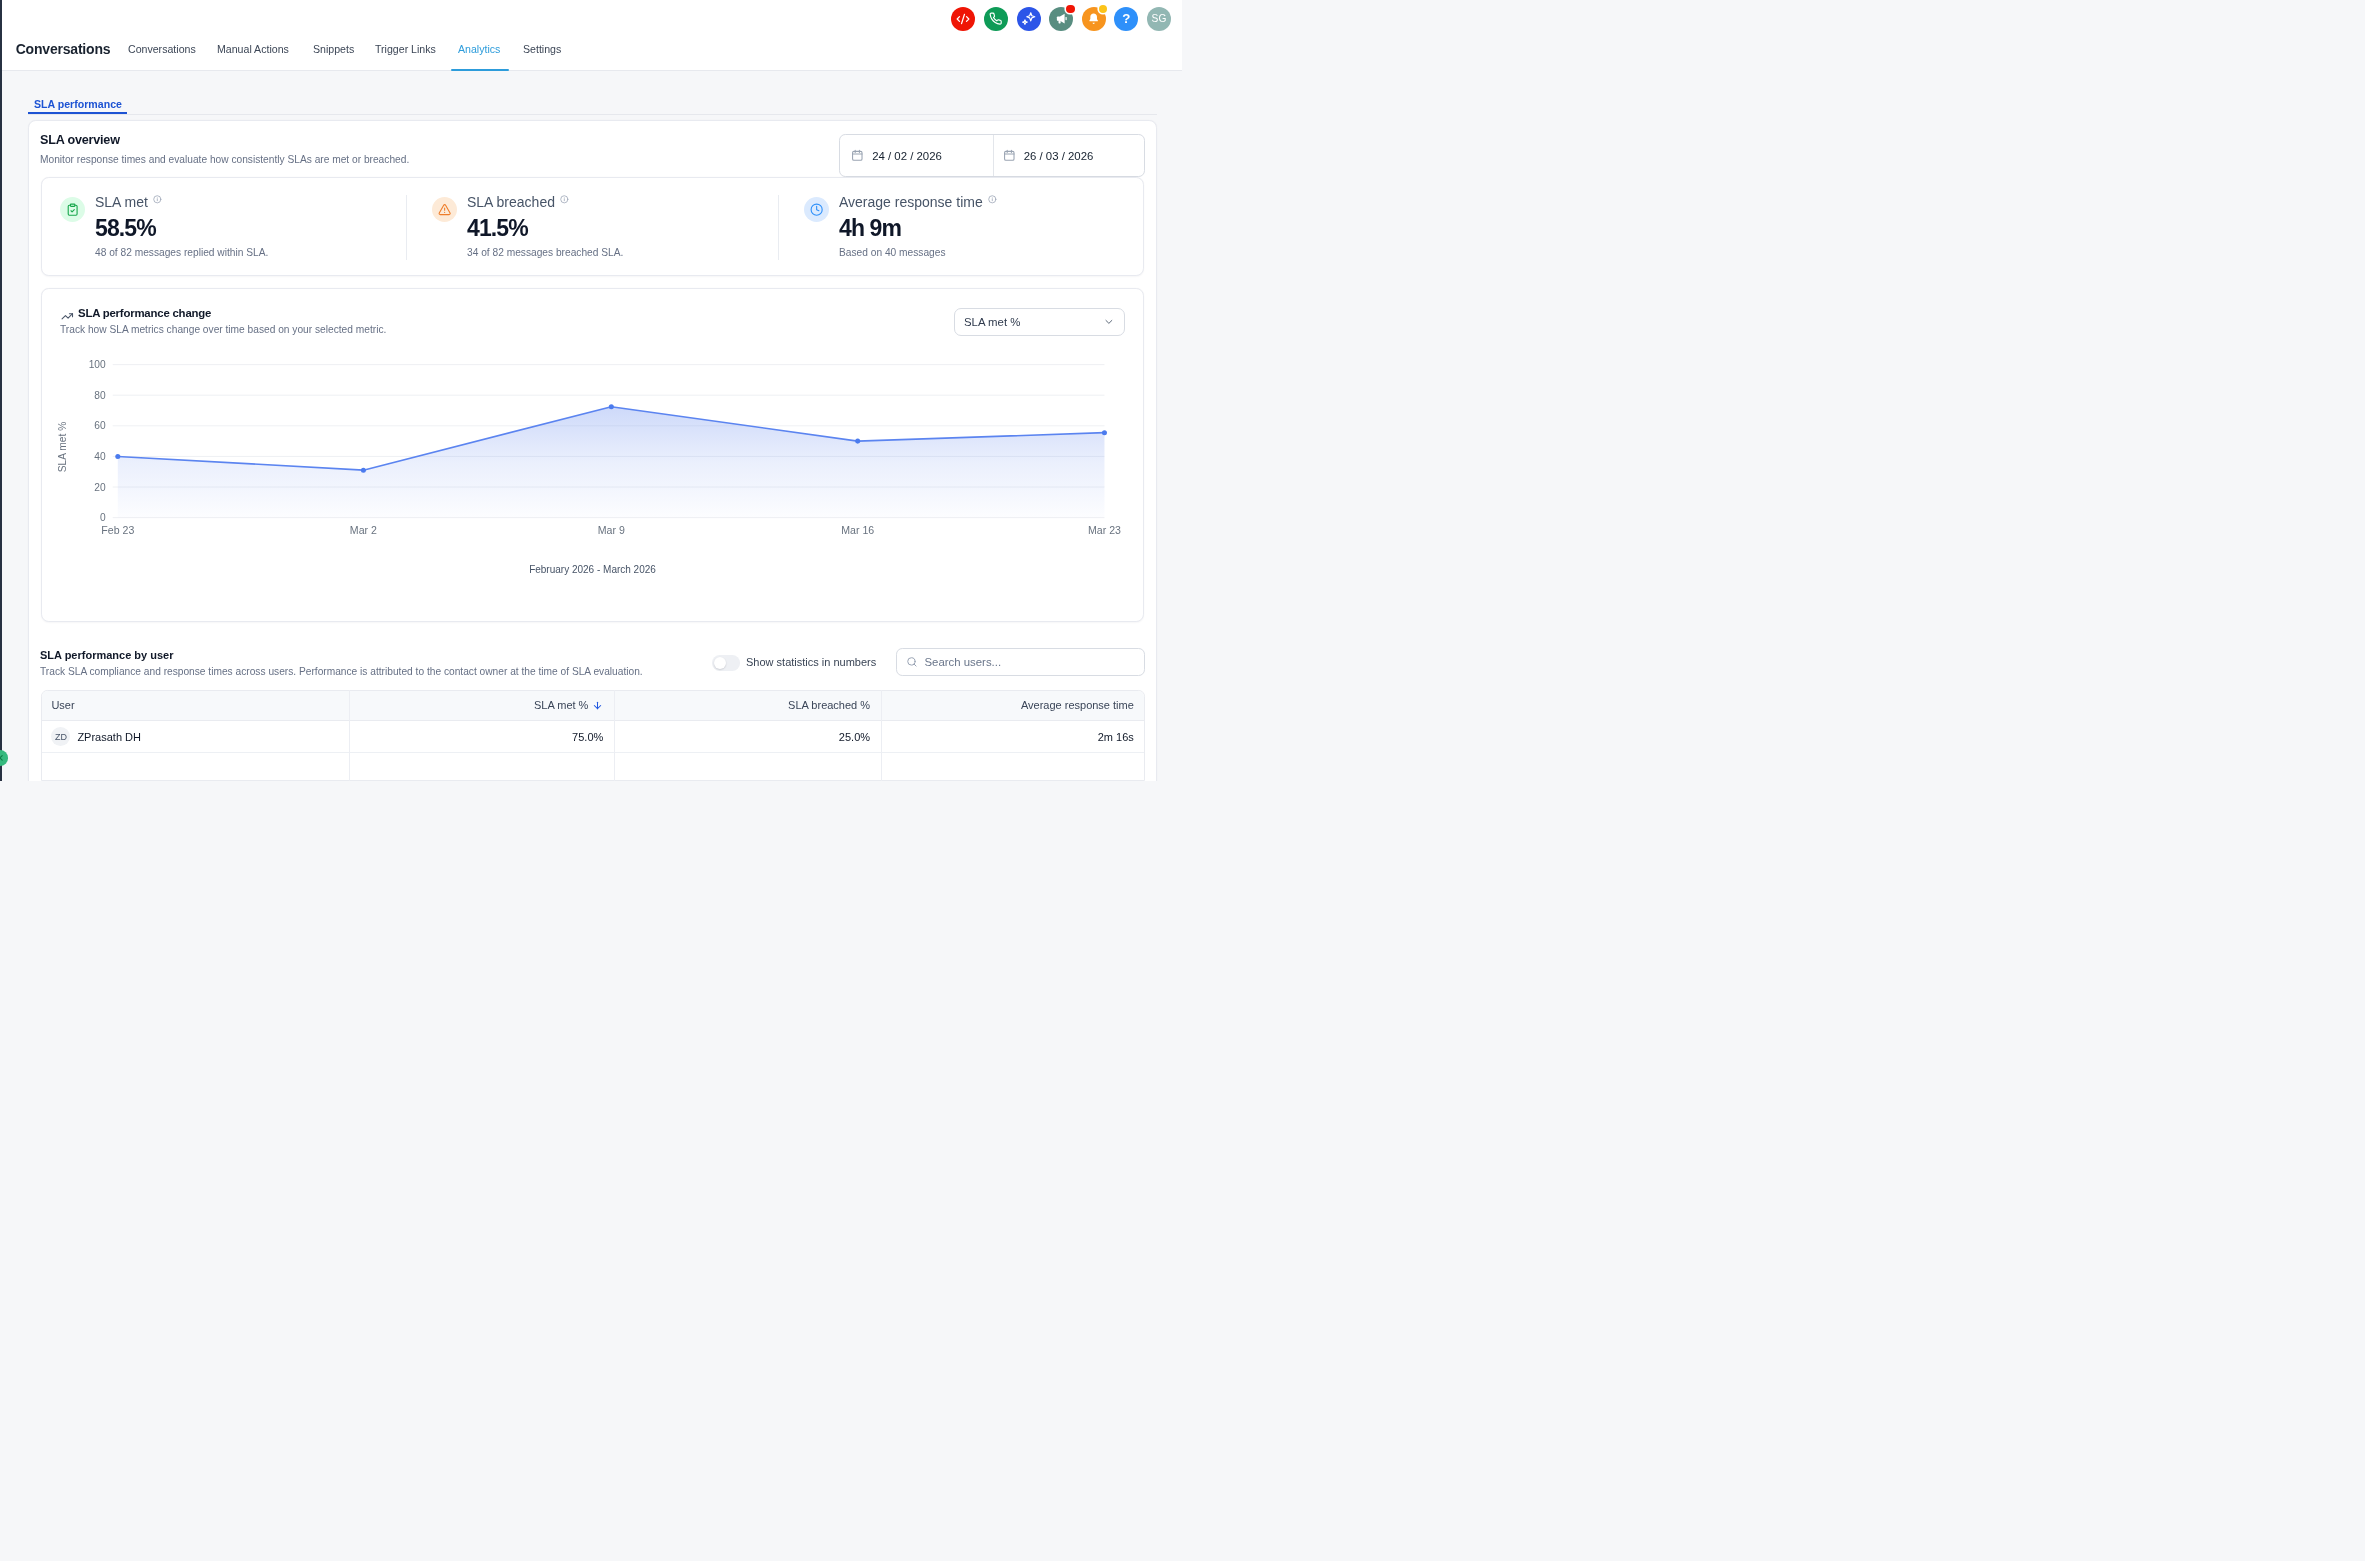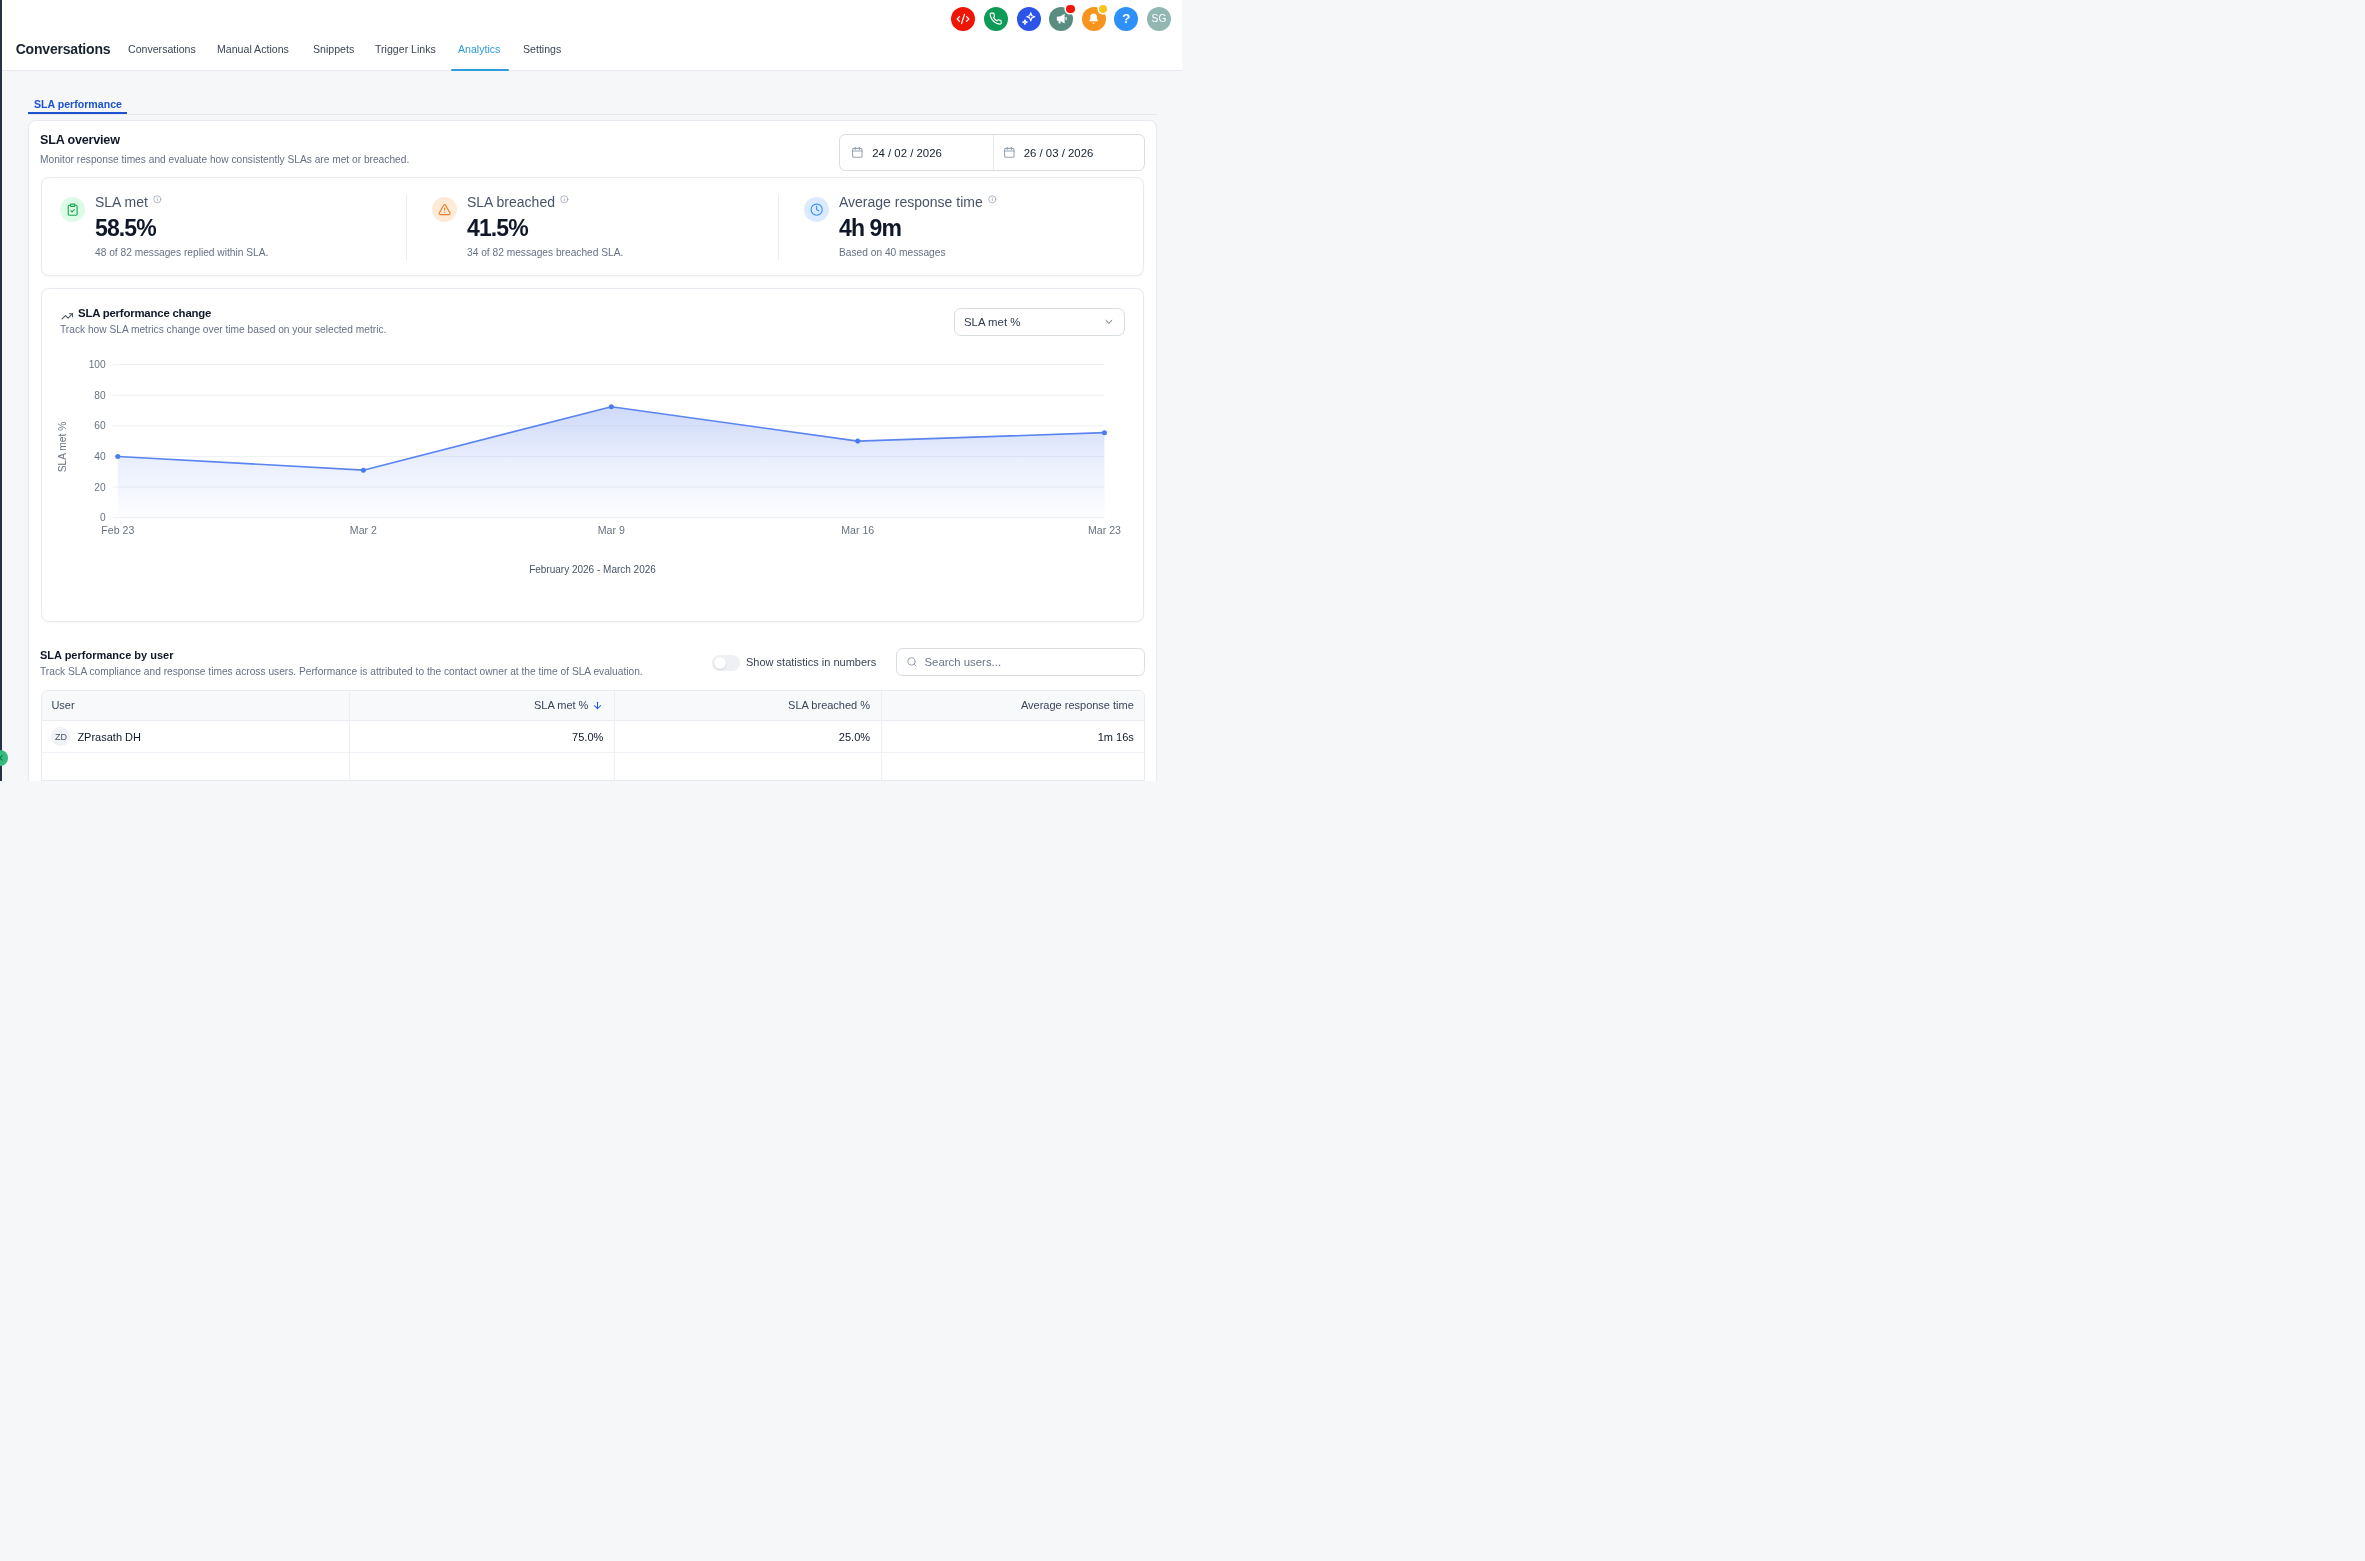--- a/index.html
+++ b/index.html
@@ -14,21 +14,21 @@
 .icons{position:absolute;top:6.7px;right:12px;display:flex;gap:8.6px;z-index:5}
 .ic{width:24px;height:24px;border-radius:50%;display:flex;align-items:center;justify-content:center;position:relative;color:#fff}
 .badge{position:absolute;width:8.6px;height:8.6px;border-radius:50%;top:-2px;right:-1.6px;box-shadow:0 0 0 1.6px #fff}
 .tabtxt{position:absolute;left:34px;top:97px;font-size:10.6px;font-weight:700;color:#1d53d3;line-height:15.7px}
 .tabline{position:absolute;left:28px;top:114px;width:1129px;border-bottom:0.8px solid #e6e8ed}
 .tabul{position:absolute;left:28px;top:112px;width:99px;height:2px;background:#1d53d3;z-index:2}
 .card{position:absolute;background:#fff;border:0.8px solid #e8eaf0;border-radius:7.8px;box-shadow:0 0.8px 1.6px rgba(16,24,40,.04)}
 .main{left:28px;top:120px;width:1129px;height:785px}
 .h2{font-size:12.6px;font-weight:700;letter-spacing:-0.2px;color:#101828;line-height:17.3px;white-space:nowrap}
 .sub{font-size:10.2px;color:#667085;line-height:14px;white-space:nowrap}
-.dr{left:839px;top:134px;width:306px;height:37px;border-radius:6.3px;border:0.8px solid #d8dce3;background:#fff;display:flex;box-shadow:none}
+.dr{left:839px;top:134px;width:306px;height:43px;border-radius:6.3px;border:0.8px solid #d8dce3;background:#fff;display:flex;box-shadow:none}
 .drcell{flex:1;display:flex;align-items:center;gap:8.6px;padding-left:11px;font-size:11.4px;color:#15202e}
 .drcell+.drcell{border-left:0.8px solid #e3e6eb;padding-left:9px}
 .statcard{left:41px;top:177px;width:1103px;height:99px}
 .vdiv{position:absolute;width:0.8px;background:#e9ecf1}
 .iccirc{position:absolute;width:25px;height:25px;border-radius:50%;display:flex;align-items:center;justify-content:center}
 .slabel{position:absolute;font-size:14px;color:#475467;line-height:14px;white-space:nowrap;display:flex;align-items:flex-start;gap:5.5px}
 .sval{position:absolute;font-size:23px;font-weight:700;letter-spacing:-0.9px;color:#0f1728;line-height:23.5px;white-space:nowrap}
 .ssub{position:absolute;font-size:10.2px;color:#667085;line-height:14px;white-space:nowrap}
 .chartcard{left:41px;top:288px;width:1103px;height:334px}
 .h3{position:absolute;left:78px;top:306px;font-size:11.4px;font-weight:700;letter-spacing:-0.2px;color:#101828;line-height:15.7px;white-space:nowrap}
@@ -236,21 +236,21 @@
           <path d="M12 5v14"></path>
           <path d="m19 12-7 7-7-7"></path>
         </svg></div>
       <div class="c3">SLA breached %</div>
       <div class="c4">Average response time</div>
     </div>
 <div class="trow">
       <div class="c1"><span class="av">ZD</span>ZPrasath DH</div>
       <div class="c2" style="display:block;width:264px">75.0%</div>
       <div class="c3">25.0%</div>
-      <div class="c4">1m 16s</div>
+      <div class="c4">2m 16s</div>
     </div>
 </div>
 <div class="colline" style="left:349px"></div>
 <div class="colline" style="left:614px"></div>
 <div class="colline" style="left:881px"></div>
 <div class="abs" style="left:-7.8px;top:750px;width:15.7px;height:15.7px;border-radius:50%;background:#35b97e;z-index:50;display:flex;align-items:center;justify-content:center">
     <svg width="7.8" height="7.8" viewBox="0 0 24 24" fill="none" stroke="#0c7a45" stroke-width="3.4" stroke-linecap="round">
       <path d="M5 5l14 14M19 5 5 19"></path>
     </svg>
   </div>

